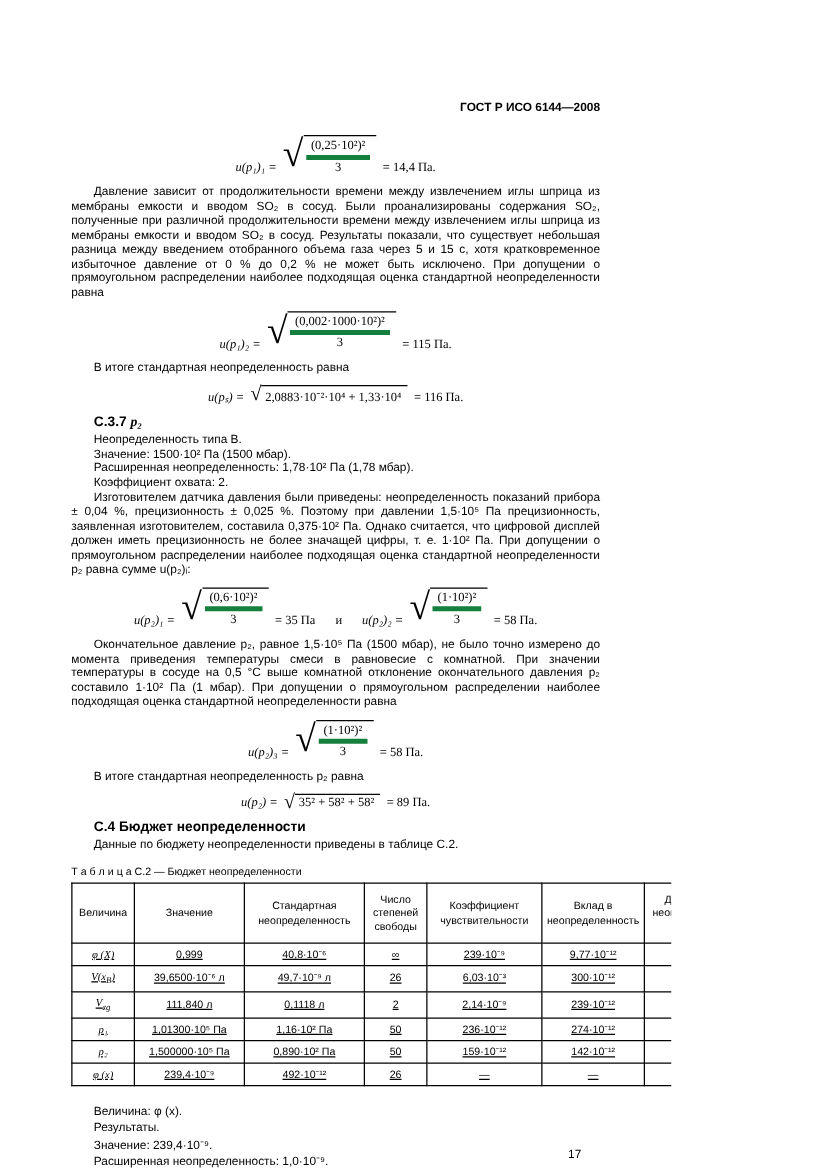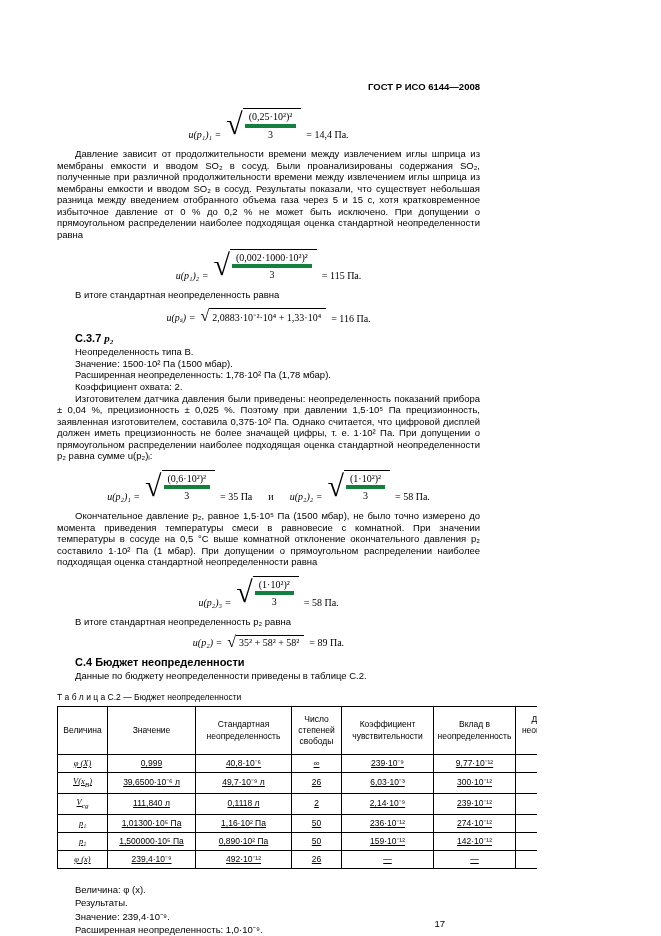--- a/index.html
+++ b/index.html
@@ -42,21 +42,21 @@
   .budget th, .budget td {
     border:1px solid #000; text-align:center; vertical-align:middle;
     padding:3px 3px; font-weight:normal; line-height:1.3;
   }
   .budget thead th { height:48px; }
   .budget tbody td { height:18px;text-decoration:underline; }
   .budget td.var-cell { font-family:"Liberation Serif", serif; font-style:italic; }
 
   .results { margin-top:14px; font-size:9.5px; line-height:1.4; }
 
-  .page-number { position:absolute; right:92px; bottom:46px; font-size:9.5px; }
+  .page-number { position:absolute; right:72px; bottom:46px; font-size:9.5px; }
 </style>
 </head>
 <body>
 
 <div class="page">
 
   <div class="doc-header">ГОСТ Р ИСО 6144—2008</div>
 
   <div class="formula">
     <span class="f-lhs">u(p₁)₁ =</span>

